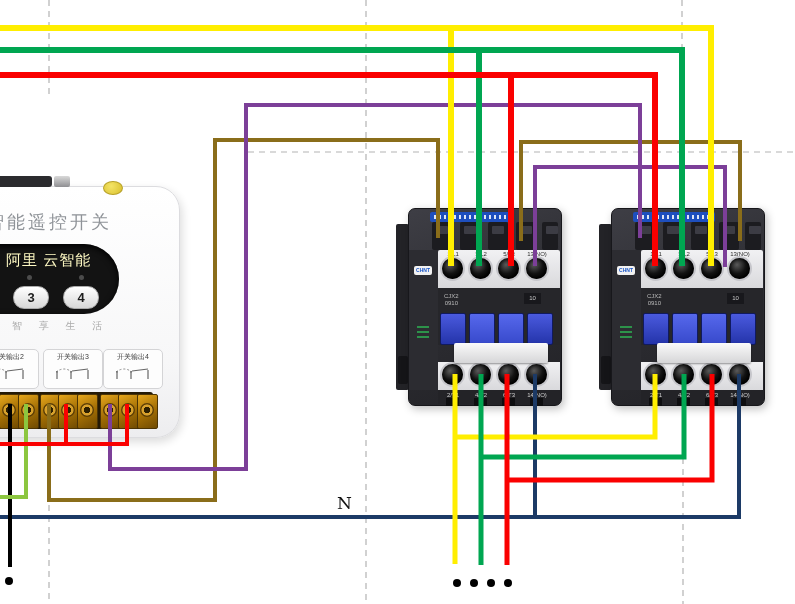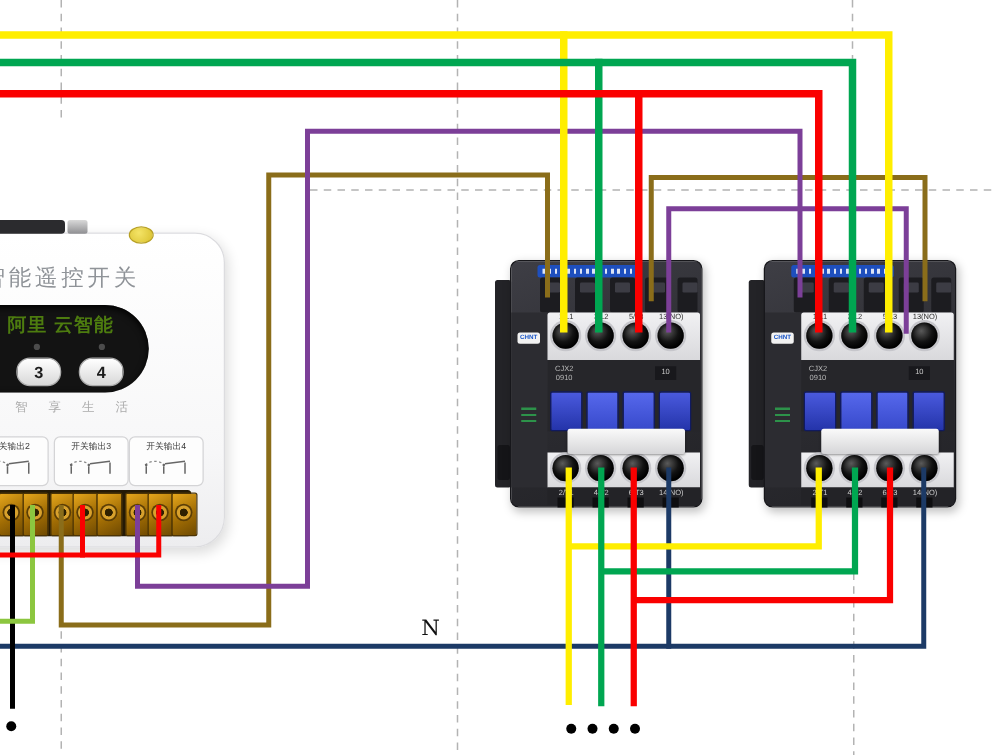--- a/index.html
+++ b/index.html
@@ -16,21 +16,21 @@
       border:1px solid #dcdcdf;border-radius:10px 24px 24px 14px;
       box-shadow:2px 4px 10px rgba(0,0,0,.14);}
   .sw-antenna{position:absolute;left:18px;top:-11px;width:88px;height:11px;background:#2b2b2e;border-radius:3px;}
   .sw-antenna-tip{position:absolute;left:108px;top:-11px;width:16px;height:11px;
       background:linear-gradient(180deg,#d9d9d9,#8f8f92);border-radius:2px;}
   .sw-yellow-btn{position:absolute;left:157px;top:-6px;width:18px;height:12px;border-radius:50%;
       background:radial-gradient(circle at 40% 35%,#f4e467,#d8bf2c);border:1px solid #b7a024;}
   .sw-title{position:absolute;left:40px;top:23px;font-size:18px;letter-spacing:3px;color:#8f9398;white-space:nowrap;}
   .sw-display{position:absolute;left:9px;top:57px;width:164px;height:70px;background:#131313;
       border-radius:14px 36px 36px 14px;box-shadow:inset 0 2px 6px #000;}
-  .sw-brand{position:absolute;left:51px;top:7px;font-size:15px;font-weight:bold;color:#4d7c0f;
+  .sw-brand{position:absolute;left:51px;top:7px;font-size:15px;font-weight:normal;color:#fef9c3;
       letter-spacing:1px;white-space:nowrap;text-align:right;}
   .sw-led{position:absolute;top:31px;width:5px;height:5px;border-radius:50%;background:#4c4c4c;}
   .sw-btn{position:absolute;top:42px;width:34px;height:21px;border-radius:11px;
       background:linear-gradient(180deg,#ffffff,#d8d8d8);border:1px solid #aaa;
       font-size:13px;font-weight:bold;color:#1c1c1c;text-align:center;line-height:21px;}
   .sw-slogan{position:absolute;left:66px;top:132px;font-size:10px;letter-spacing:7px;color:#ababab;white-space:nowrap;}
   .sw-out{position:absolute;top:162px;height:38px;background:#fdfdfd;border:1px solid #d4d4d6;
       border-radius:5px;overflow:hidden;}
   .sw-out-label{display:block;margin-top:2px;text-align:center;font-size:7px;color:#3a3a3a;white-space:nowrap;}
   .sw-out svg{display:block;margin:1px auto 0 auto;}

